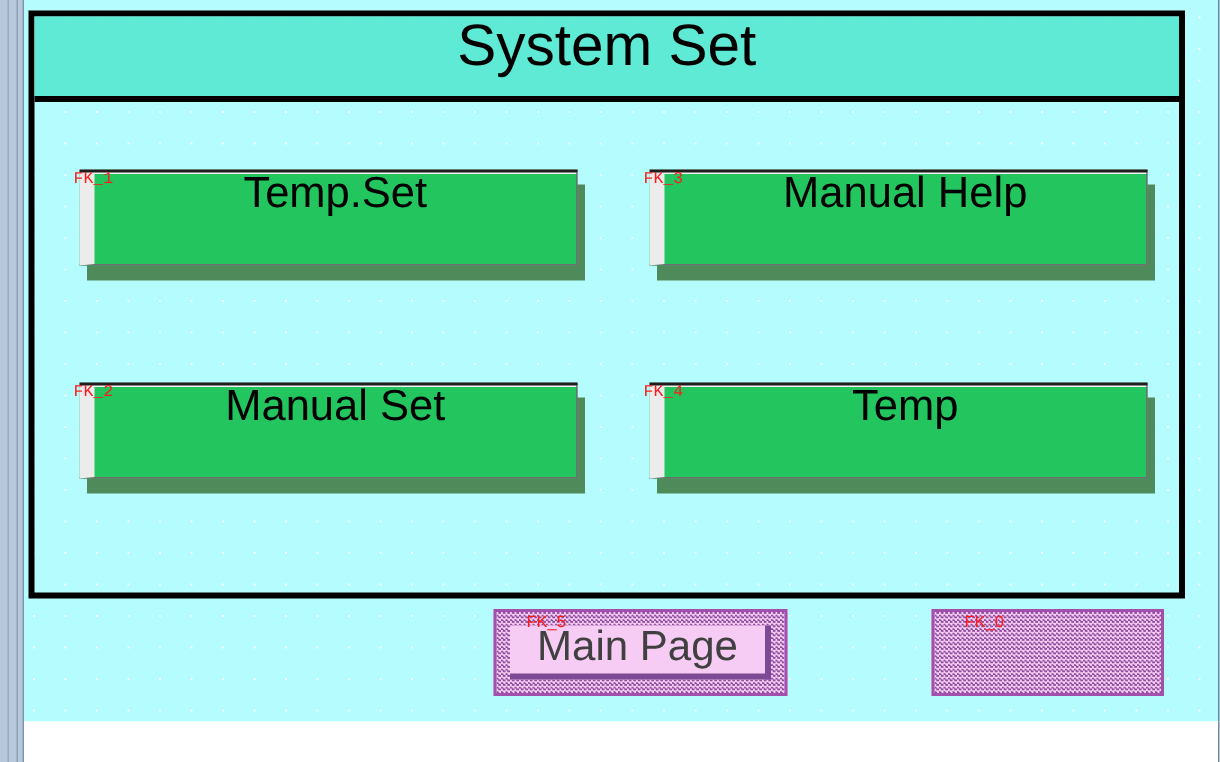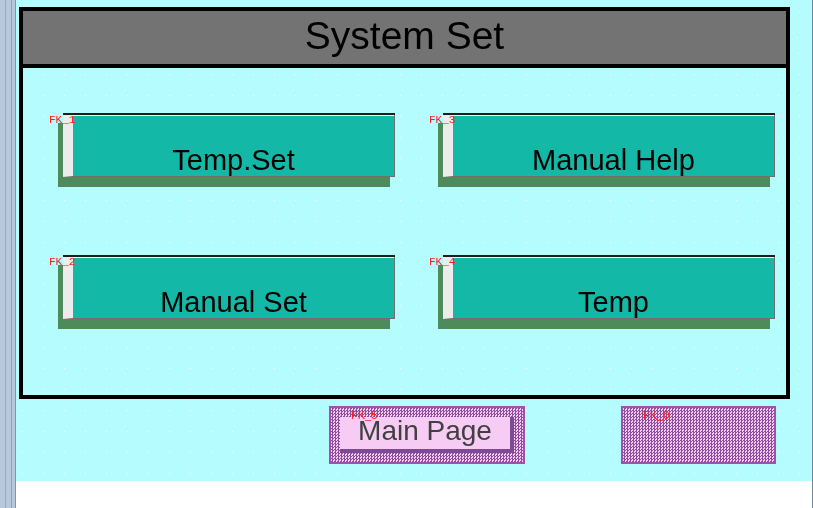--- a/index.html
+++ b/index.html
@@ -96,25 +96,24 @@
     background: transparent;
   }
 
   
   .title-bar {
     position: absolute;
     left: 23px;
     top: 11px;
     width: 763px;
     height: 57px;
-    background: #737373;
+    background: #5eead4;
     border-bottom: 4px solid #000000;
     box-sizing: border-box;
     display: flex;
-    align-items: center;
     justify-content: center;
   }
   .title-text {
     font-size: 39px;
     font-weight: normal;
     color: #000000;
     letter-spacing: 0px;
     line-height: 1;
     padding-bottom: 4px;
   }
@@ -127,32 +126,32 @@
   .fkey .shadow {
     position: absolute;
     left: 10px;
     top: 10px;
     width: 100%;
     height: 100%;
     background: #4f8a5a;
   }
   .fkey .body {
     position: absolute;
-    left: 15px;
+    left: 5px;
     top: 0;
     width: 100%;
     height: 100%;
-    background: #14b8a6;
+    background: #22c55e;
     border-top: 3px solid #f2f2f2;
     border-left: 10px solid #ececec;
     border-right: 1px solid #6f6f6f;
     border-bottom: 1px solid #6f6f6f;
     box-sizing: border-box;
     display: flex;
-    align-items: flex-end;
+    align-items: flex-start;
     justify-content: center;
   }
   .fkey .body::before {
     content: "";
     position: absolute;
     left: -10px;
     top: -3px;
     width: calc(100% + 11px);
     height: 2px;
     background: #1d1d1d;

